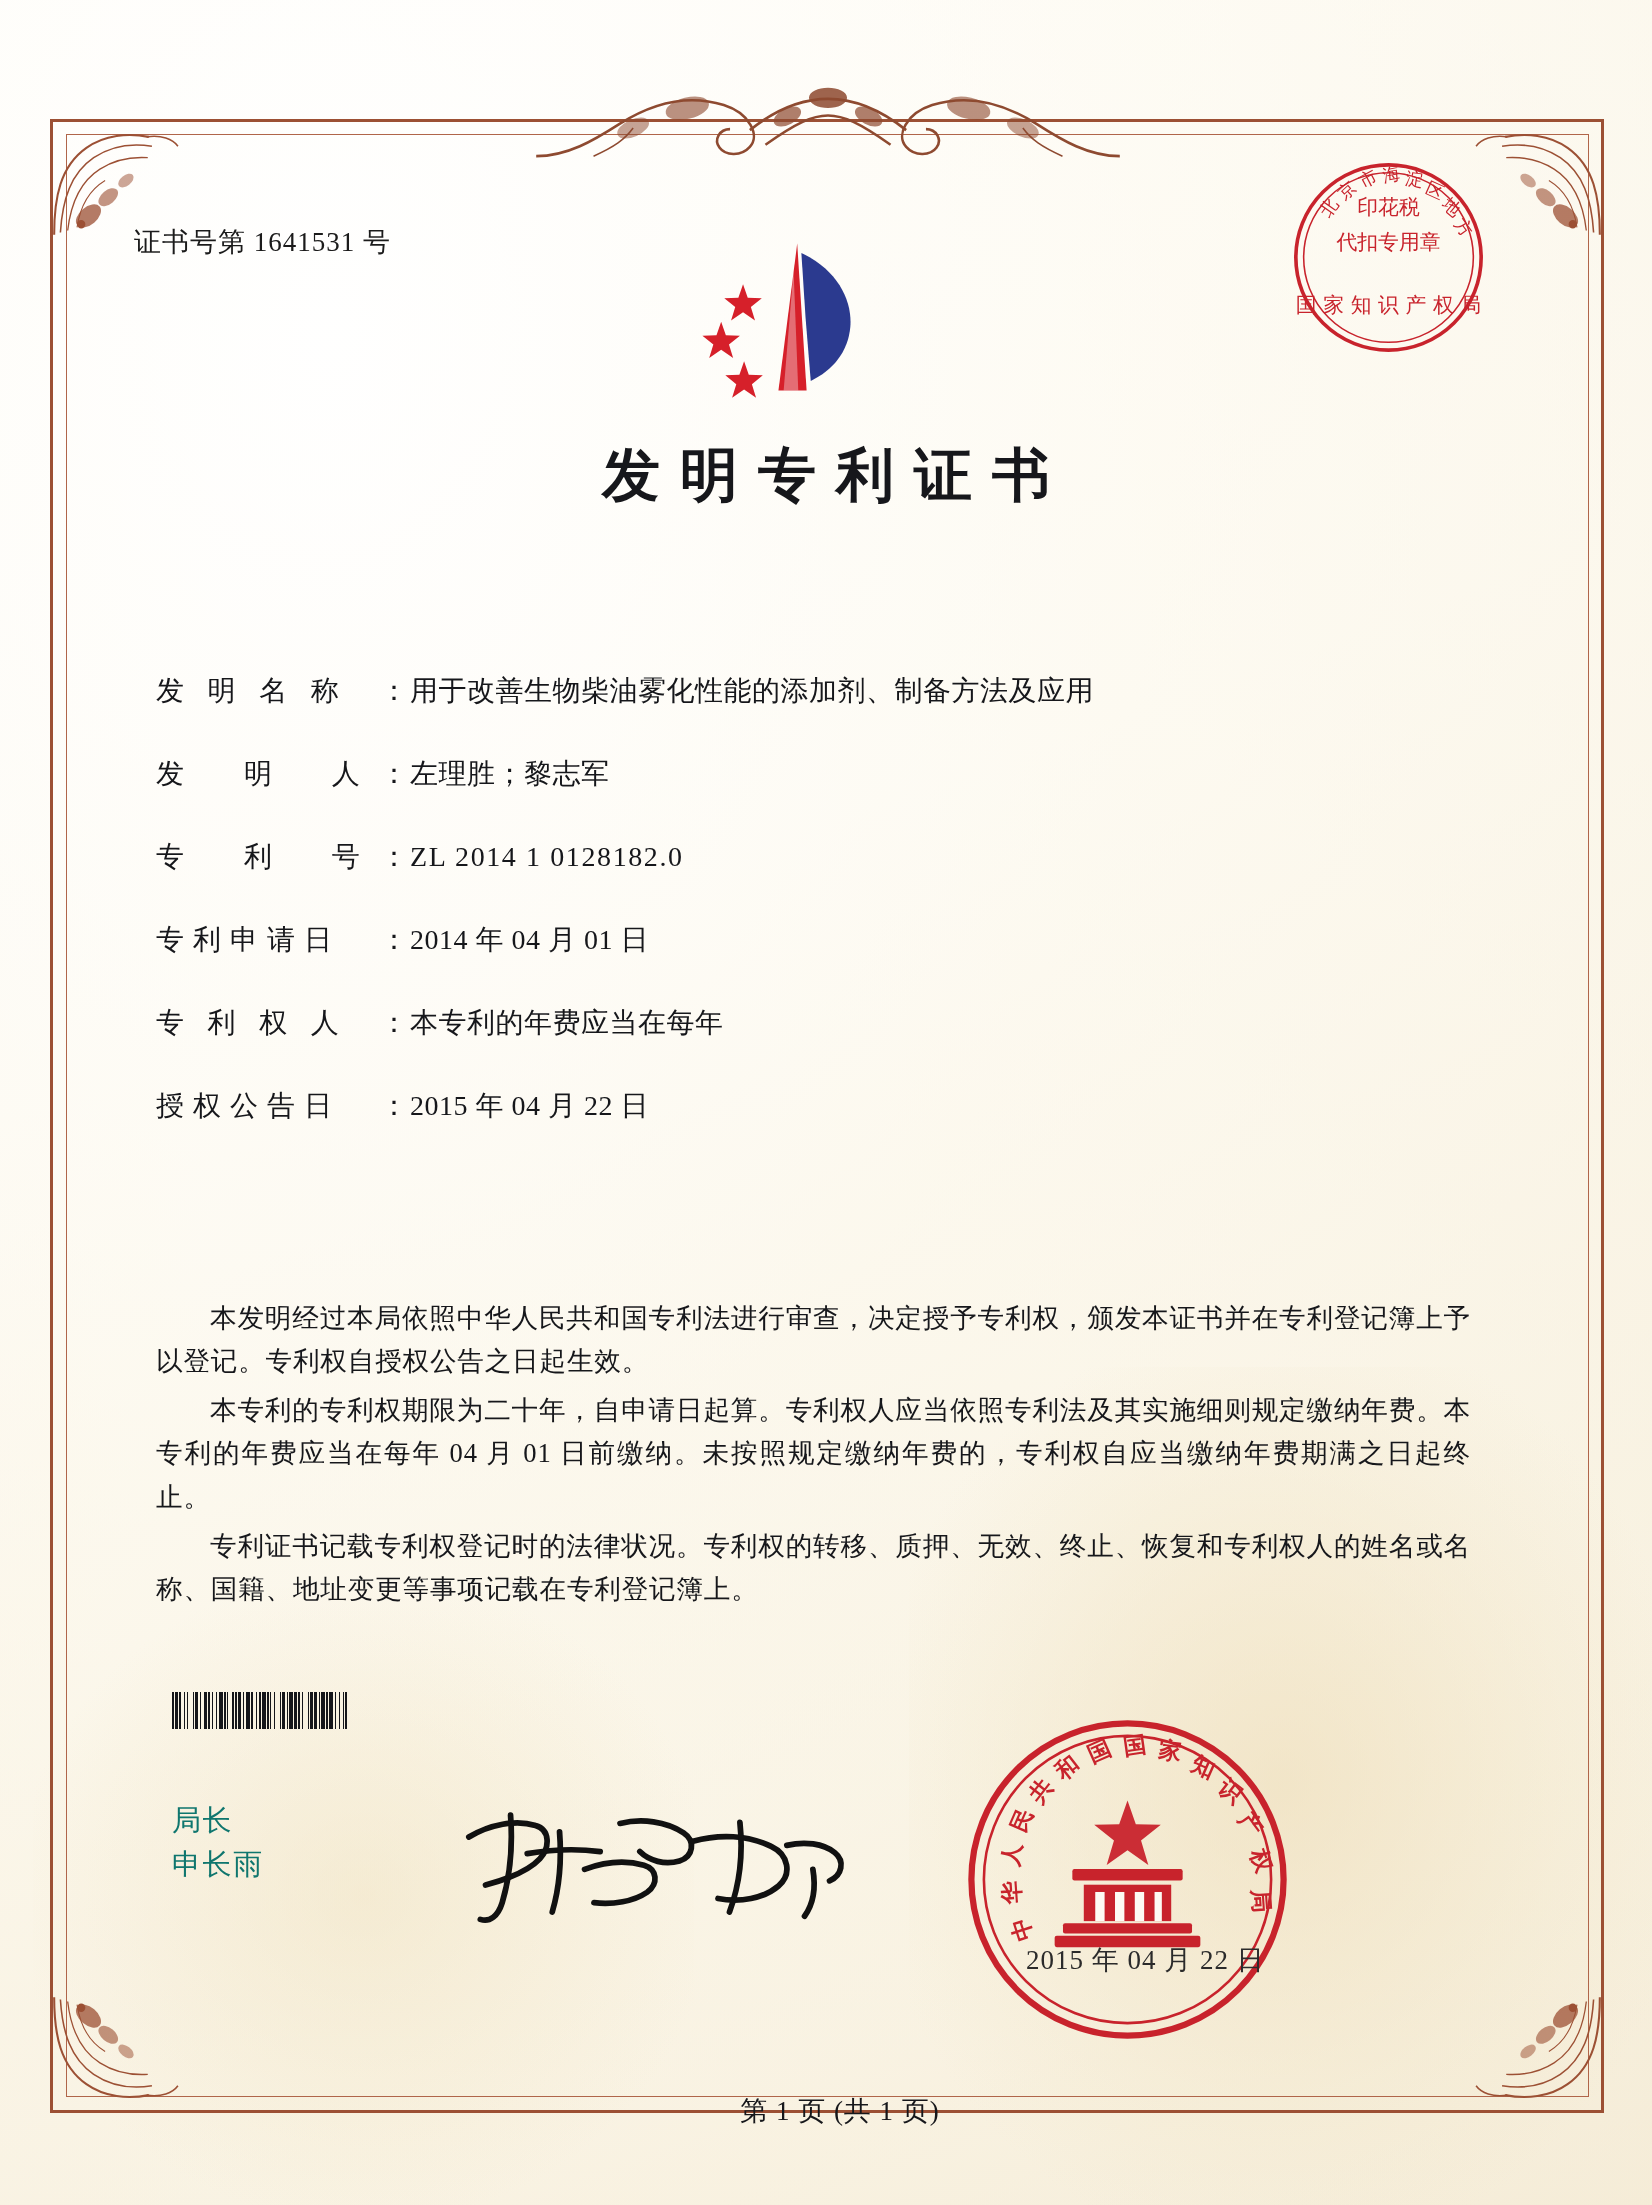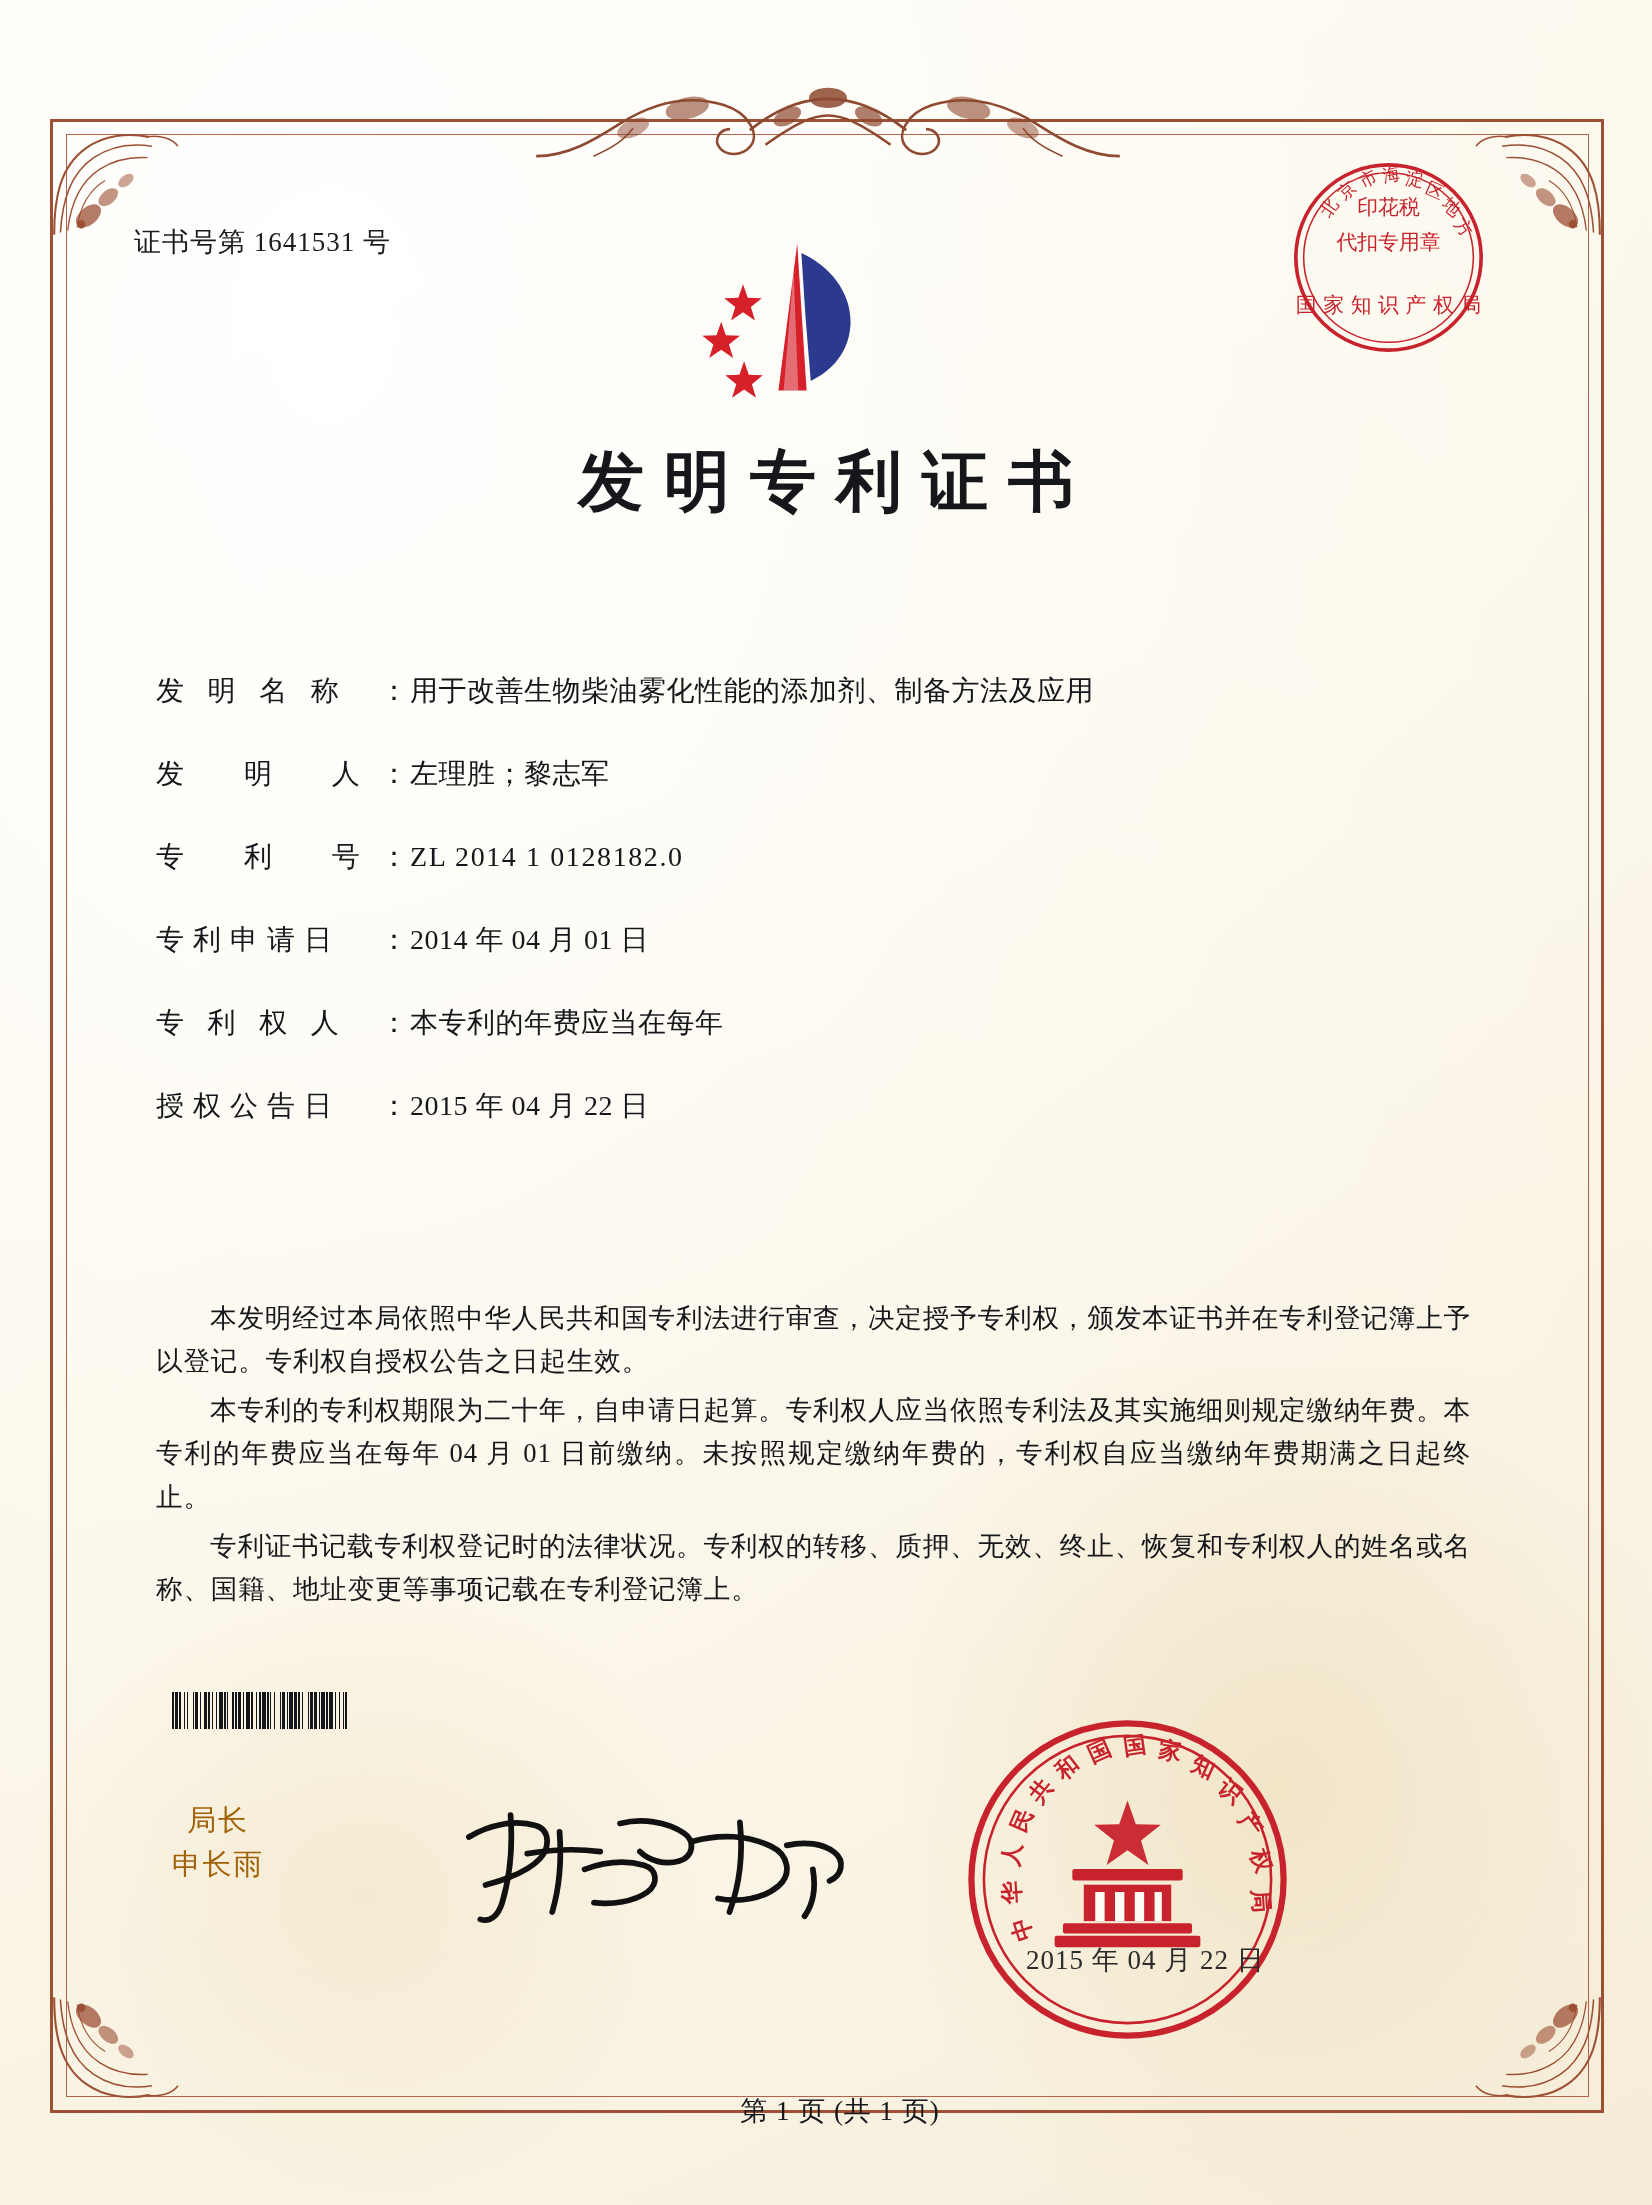--- a/index.html
+++ b/index.html
@@ -116,21 +116,21 @@
     height: 203px;
   }
   .red-seal-top svg { width: 100%; height: 100%; display: block; }
 
   .title {
     position: absolute;
     left: 0;
     right: 0;
     top: 437px;
     text-align: center;
-    font-size: 66px;
+    font-size: 58px;
     letter-spacing: 20px;
     font-weight: bold;
     color: #16171b;
     text-indent: 20px;
     font-family: "DejaVu Serif", "Liberation Serif", serif;
   }
 
   
   .fields {
     position: absolute;
@@ -190,23 +190,22 @@
     height: 100%;
   }
 
   
   .sig-block {
     position: absolute;
     left: 172px;
     top: 1799px;
     font-size: 29px;
     line-height: 1.5;
-    color: #a16207;
+    color: #0f766e;
     letter-spacing: 1.6px;
-    text-align: center;
   }
   .signature {
     position: absolute;
     left: 448px;
     top: 1791px;
     width: 417px;
     height: 141px;
     color: #111;
   }
   .signature svg { width: 100%; height: 100%; display: block; }

